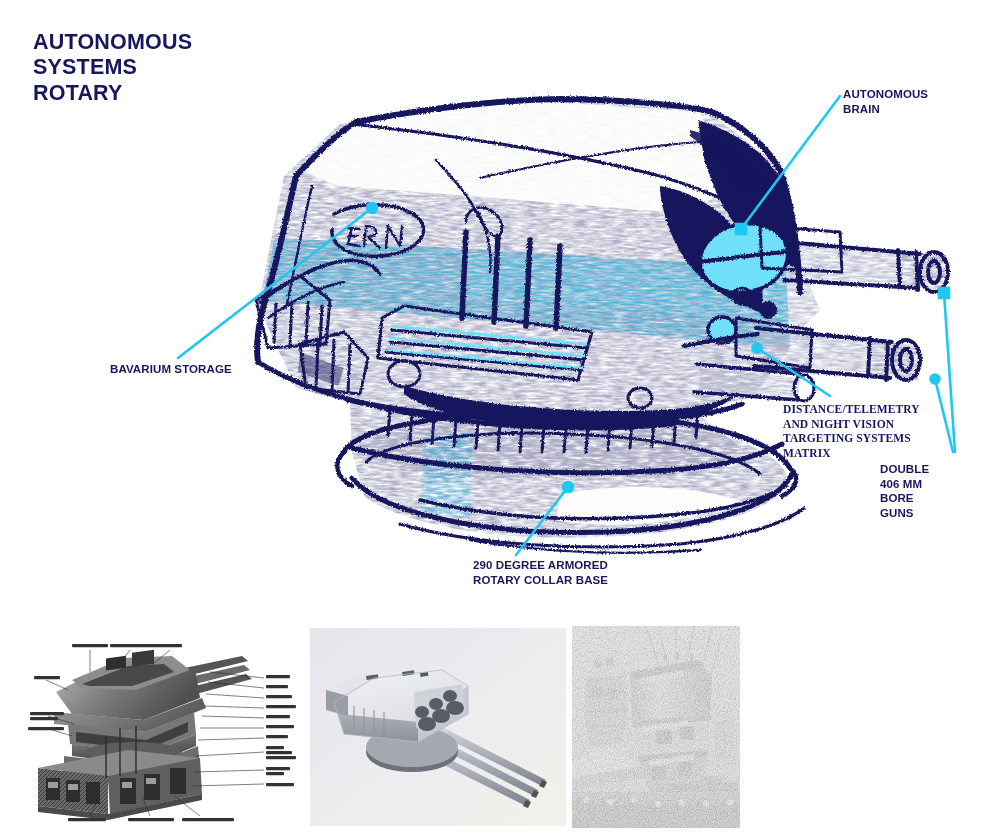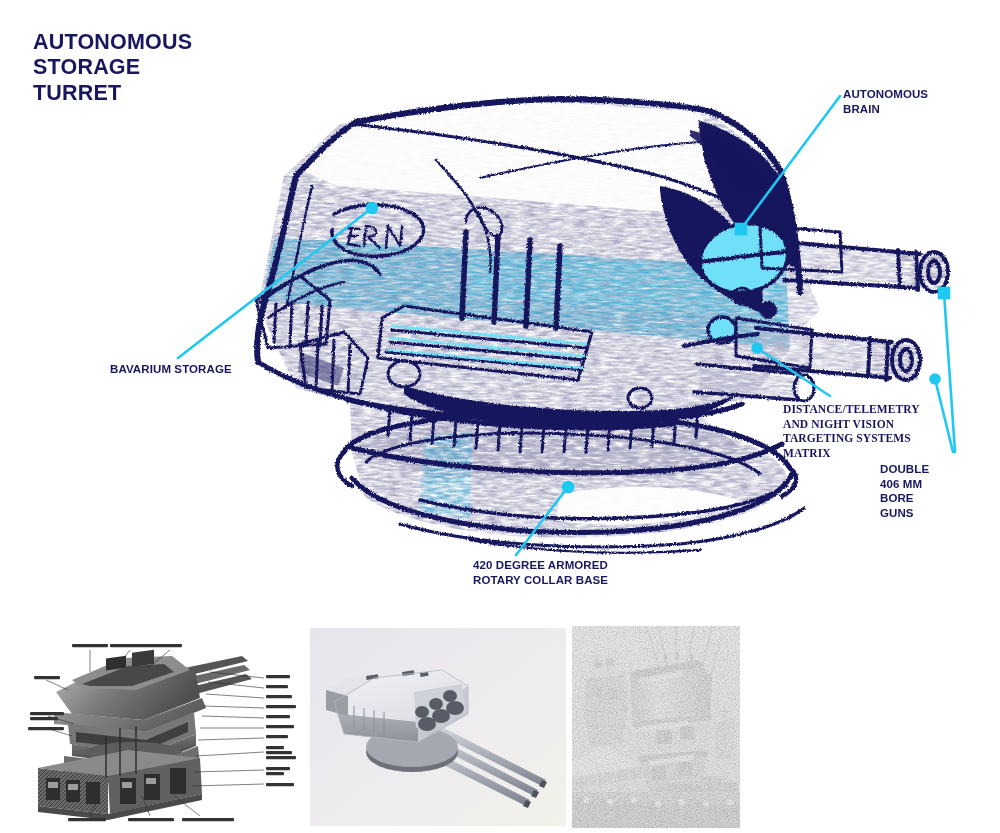--- a/index.html
+++ b/index.html
@@ -79,22 +79,22 @@
 
   .ref-fig svg { display: block; width: 100%; height: 100%; }
 </style>
 </head>
 <body>
 
 <div id="page">
 
   <div id="title-block">
     <span class="tline">AUTONOMOUS</span>
-    <span class="tline">STORAGE</span>
-    <span class="tline">TURRET</span>
+    <span class="tline">SYSTEMS</span>
+    <span class="tline">ROTARY</span>
   </div>
 
   <div id="sketch-wrap">
     <svg id="sketch-svg" viewBox="0 0 1000 610" xmlns="http://www.w3.org/2000/svg">
       <defs>
 
         <filter id="rough" x="-15%" y="-15%" width="130%" height="130%">
           <feTurbulence type="fractalNoise" baseFrequency="0.55" numOctaves="3" seed="7" result="n"></feTurbulence>
           <feDisplacementMap in="SourceGraphic" in2="n" scale="3.2" xChannelSelector="R" yChannelSelector="G"></feDisplacementMap>
         </filter>
@@ -323,21 +323,21 @@
   <div class="callout" id="callout-brain">AUTONOMOUS
 BRAIN</div>
   <div class="callout" id="callout-storage">BAVARIUM STORAGE</div>
   <div class="callout" id="callout-targeting">DISTANCE/TELEMETRY
 AND NIGHT VISION
 TARGETING SYSTEMS
 MATRIX</div>
   <div class="callout" id="callout-guns">DOUBLE
 406 MM BORE
 GUNS</div>
-  <div class="callout" id="callout-collar">420 DEGREE ARMORED
+  <div class="callout" id="callout-collar">290 DEGREE ARMORED
 ROTARY COLLAR BASE</div>
 
   <div id="ref-strip">
 
     <div class="ref-fig" id="ref-cutaway">
       <svg viewBox="0 0 278 196" xmlns="http://www.w3.org/2000/svg">
         <defs>
           <linearGradient id="mg1" x1="0" y1="0" x2="1" y2="0.4">
             <stop offset="0" stop-color="#b9b9b9"></stop>
               <stop offset="0.5" stop-color="#7b7b7b"></stop>

